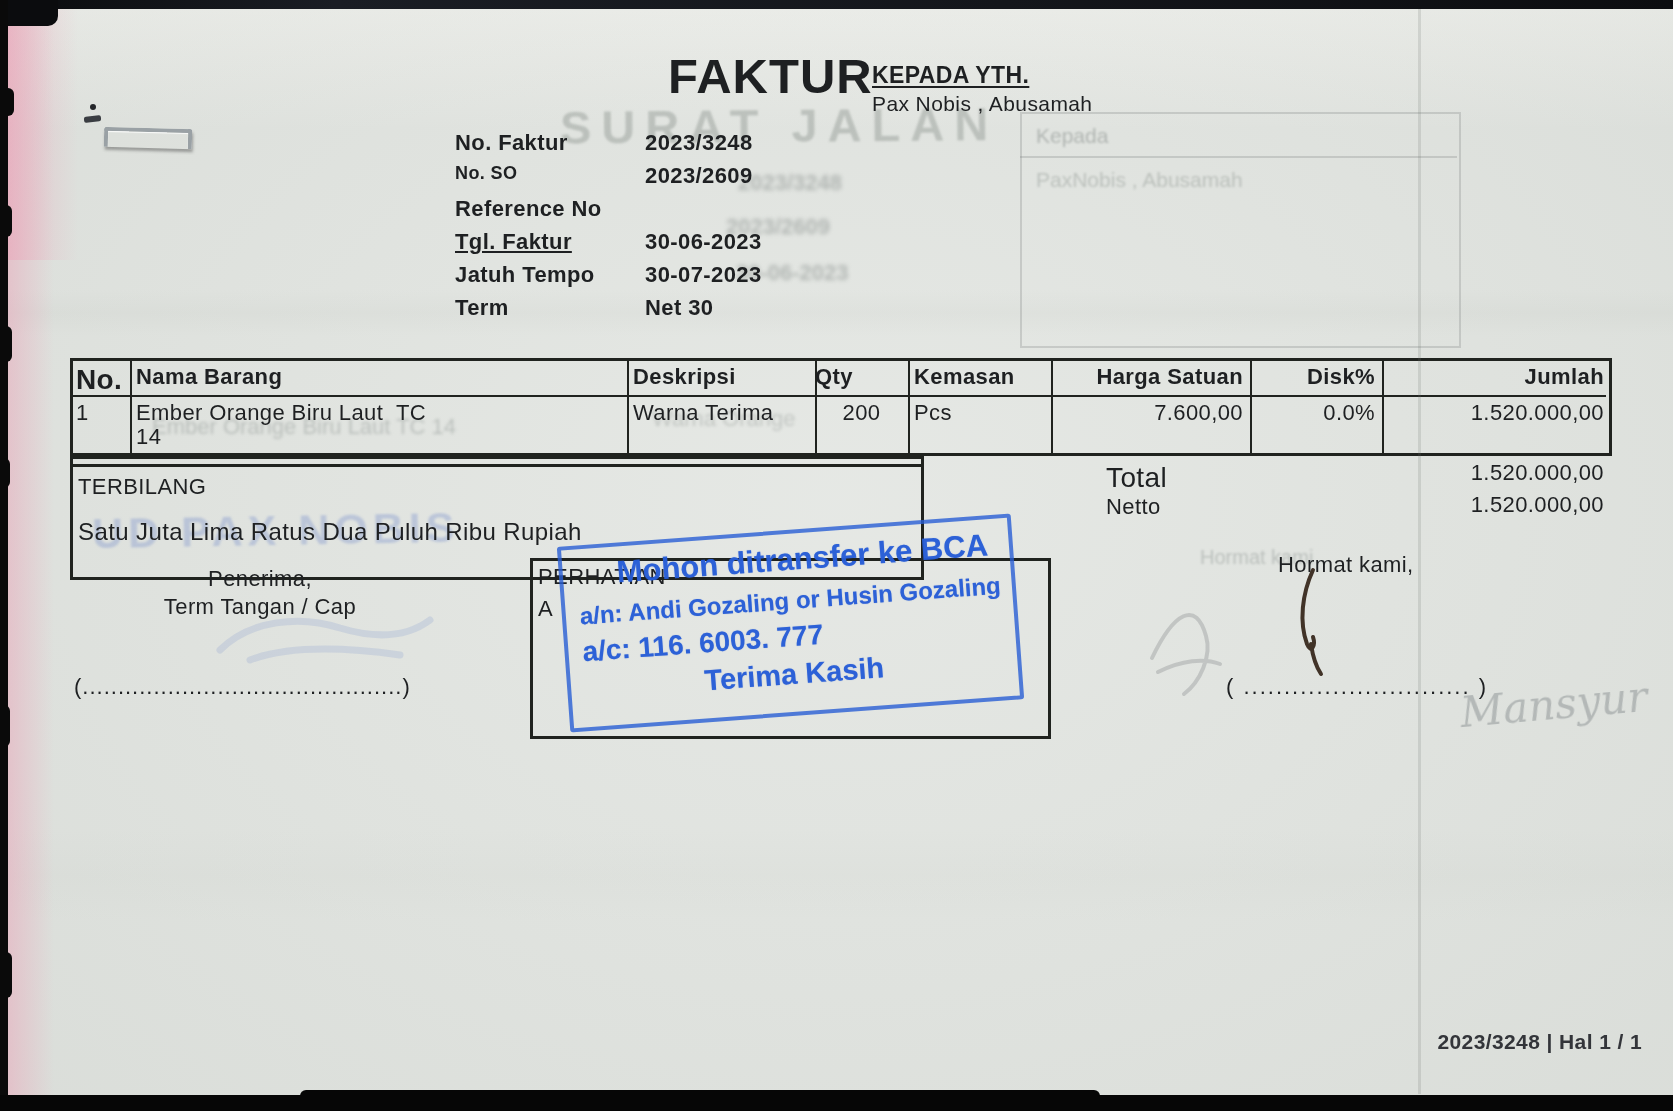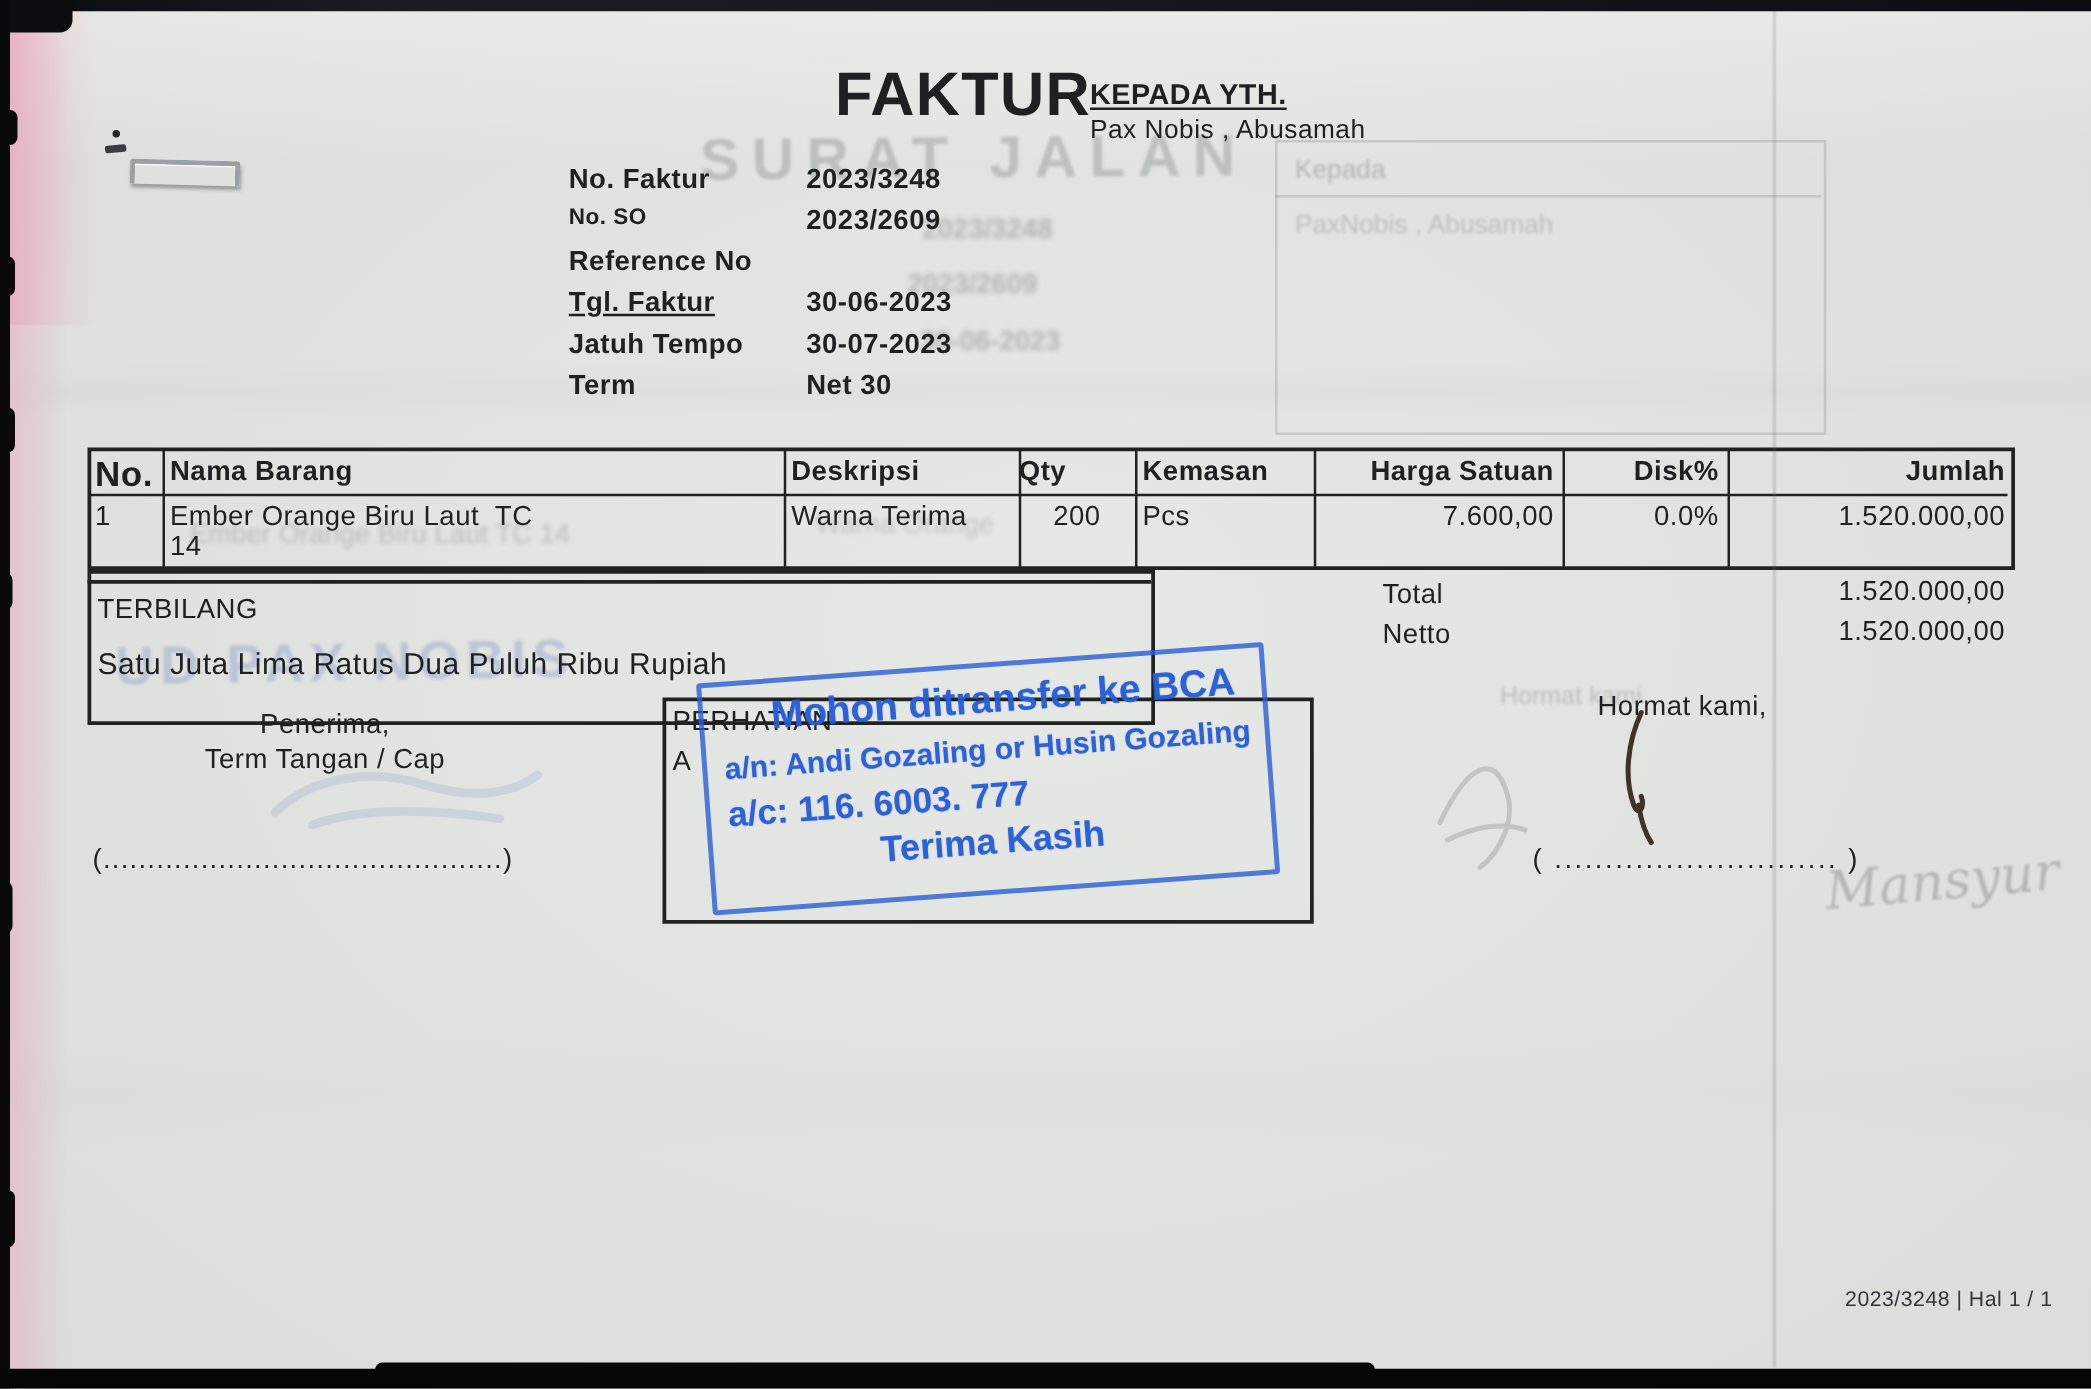--- a/index.html
+++ b/index.html
@@ -81,21 +81,21 @@
   <div class="abs ink" style="left:76px;top:400px;font-size:22px;">1</div>
   <div class="abs ink" style="left:136px;top:400px;font-size:22px;">Ember Orange Biru Laut  TC</div>
   <div class="abs ink" style="left:136px;top:424px;font-size:22px;">14</div>
   <div class="abs ink" style="left:633px;top:400px;font-size:22px;">Warna Terima</div>
   <div class="abs ink" style="left:815px;top:400px;width:93px;text-align:center;font-size:22px;">200</div>
   <div class="abs ink" style="left:914px;top:400px;font-size:22px;">Pcs</div>
   <div class="abs ink" style="right:430px;top:400px;font-size:22px;">7.600,00</div>
   <div class="abs ink" style="right:298px;top:400px;font-size:22px;">0.0%</div>
   <div class="abs ink" style="right:69px;top:400px;font-size:22px;">1.520.000,00</div>
 
-  <div class="abs ink" style="left:1106px;top:462px;font-size:22px;">Total</div>
+  <div class="abs ink" style="left:1106px;top:462px;font-size:28px;">Total</div>
   <div class="abs ink" style="right:69px;top:460px;font-size:22px;">1.520.000,00</div>
   <div class="abs ink" style="left:1106px;top:494px;font-size:22px;">Netto</div>
   <div class="abs ink" style="right:69px;top:492px;font-size:22px;">1.520.000,00</div>
 
   <div class="abs" style="left:70px;top:456px;width:848px;height:118px;border:3px solid #20231f;"></div>
   <div class="abs" style="left:70px;top:464px;width:851px;height:3px;background:#20231f;"></div>
   <div class="abs ink" style="left:78px;top:474px;font-size:22px;">TERBILANG</div>
   <div class="abs ink" style="left:110px;top:566px;width:300px;text-align:center;font-size:22px;">Penerima,</div>
 
   <div class="abs ink" style="left:78px;top:518px;font-size:24px;">Satu Juta Lima Ratus Dua Puluh Ribu Rupiah</div>
@@ -117,21 +117,21 @@
   <div class="abs ink" style="left:1226px;top:674px;font-size:22px;letter-spacing:2px;">( ............................ )</div>
 
   <svg class="abs" style="left:1100px;top:540px;" width="560" height="210" viewBox="0 0 560 210">
     <path d="M213,30 C202,54 199,82 207,104 C211,114 216,106 213,97 M211,104 C213,118 217,128 221,134" fill="none" stroke="#2a1a0e" stroke-width="4" stroke-linecap="round" opacity=".88"></path>
     <path d="M52,118 C74,72 96,60 106,96 C112,116 100,142 84,154 M58,132 C82,120 104,118 120,124" fill="none" stroke="rgba(126,132,134,.32)" stroke-width="4" stroke-linecap="round"></path>
   </svg>
   <svg class="abs" style="left:190px;top:590px;" width="260" height="90" viewBox="0 0 260 90">
     <path d="M30,60 C60,30 110,25 150,38 C190,50 220,45 240,30 M60,70 C100,55 160,58 210,65" fill="none" stroke="rgba(95,122,198,.16)" stroke-width="7" stroke-linecap="round"></path>
   </svg>
 
-  <div class="abs ink" style="right:31px;top:1030px;font-size:17px;color:#33353a;">2023/3248 | Hal 1 / 1</div>
+  <div class="abs ink" style="right:31px;top:1030px;font-size:21px;color:#33353a;font-weight:bold;">2023/3248 | Hal 1 / 1</div>
 
   <div class="abs" style="left:1418px;top:8px;width:3px;height:1086px;background:rgba(104,110,107,.18);"></div>
   <div class="abs" style="left:104px;top:128px;width:80px;height:16px;border:4px solid #9aa1a5;border-bottom:none;border-radius:3px 3px 0 0;transform:rotate(1.5deg);box-shadow:1px 3px 3px rgba(70,70,70,.45), inset 0 1px 1px rgba(255,255,255,.85);"></div>
   <div class="abs" style="left:90px;top:104px;width:6px;height:6px;background:#24262a;border-radius:50%;"></div>
   <div class="abs" style="left:84px;top:116px;width:17px;height:6px;background:#3a3d42;border-radius:2px;transform:rotate(-6deg);"></div>
 
   <div class="abs" style="left:8px;top:0;width:46px;height:1111px;background:linear-gradient(to right, rgba(233,170,188,.55), rgba(233,170,188,0));"></div>
   <div class="abs" style="left:8px;top:0;width:70px;height:260px;background:linear-gradient(to right, rgba(236,160,182,.45), rgba(236,160,182,0));"></div>
   <div class="abs" style="left:0;top:0;width:1673px;height:9px;background:linear-gradient(to right,#0a0b0d,#1a1d24 20%,#14161b 60%,#0c0d10);"></div>
   <div class="abs" style="left:0;top:0;width:58px;height:26px;background:#0b0c0e;border-radius:0 0 10px 0;"></div>

